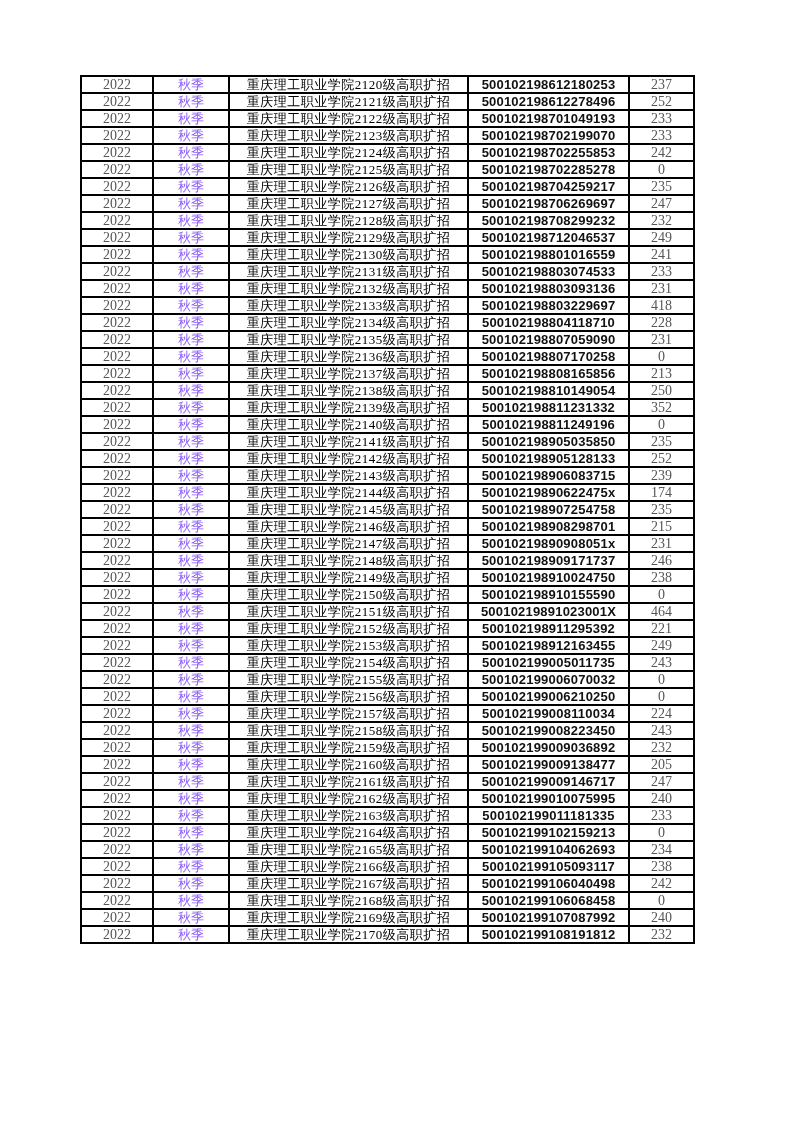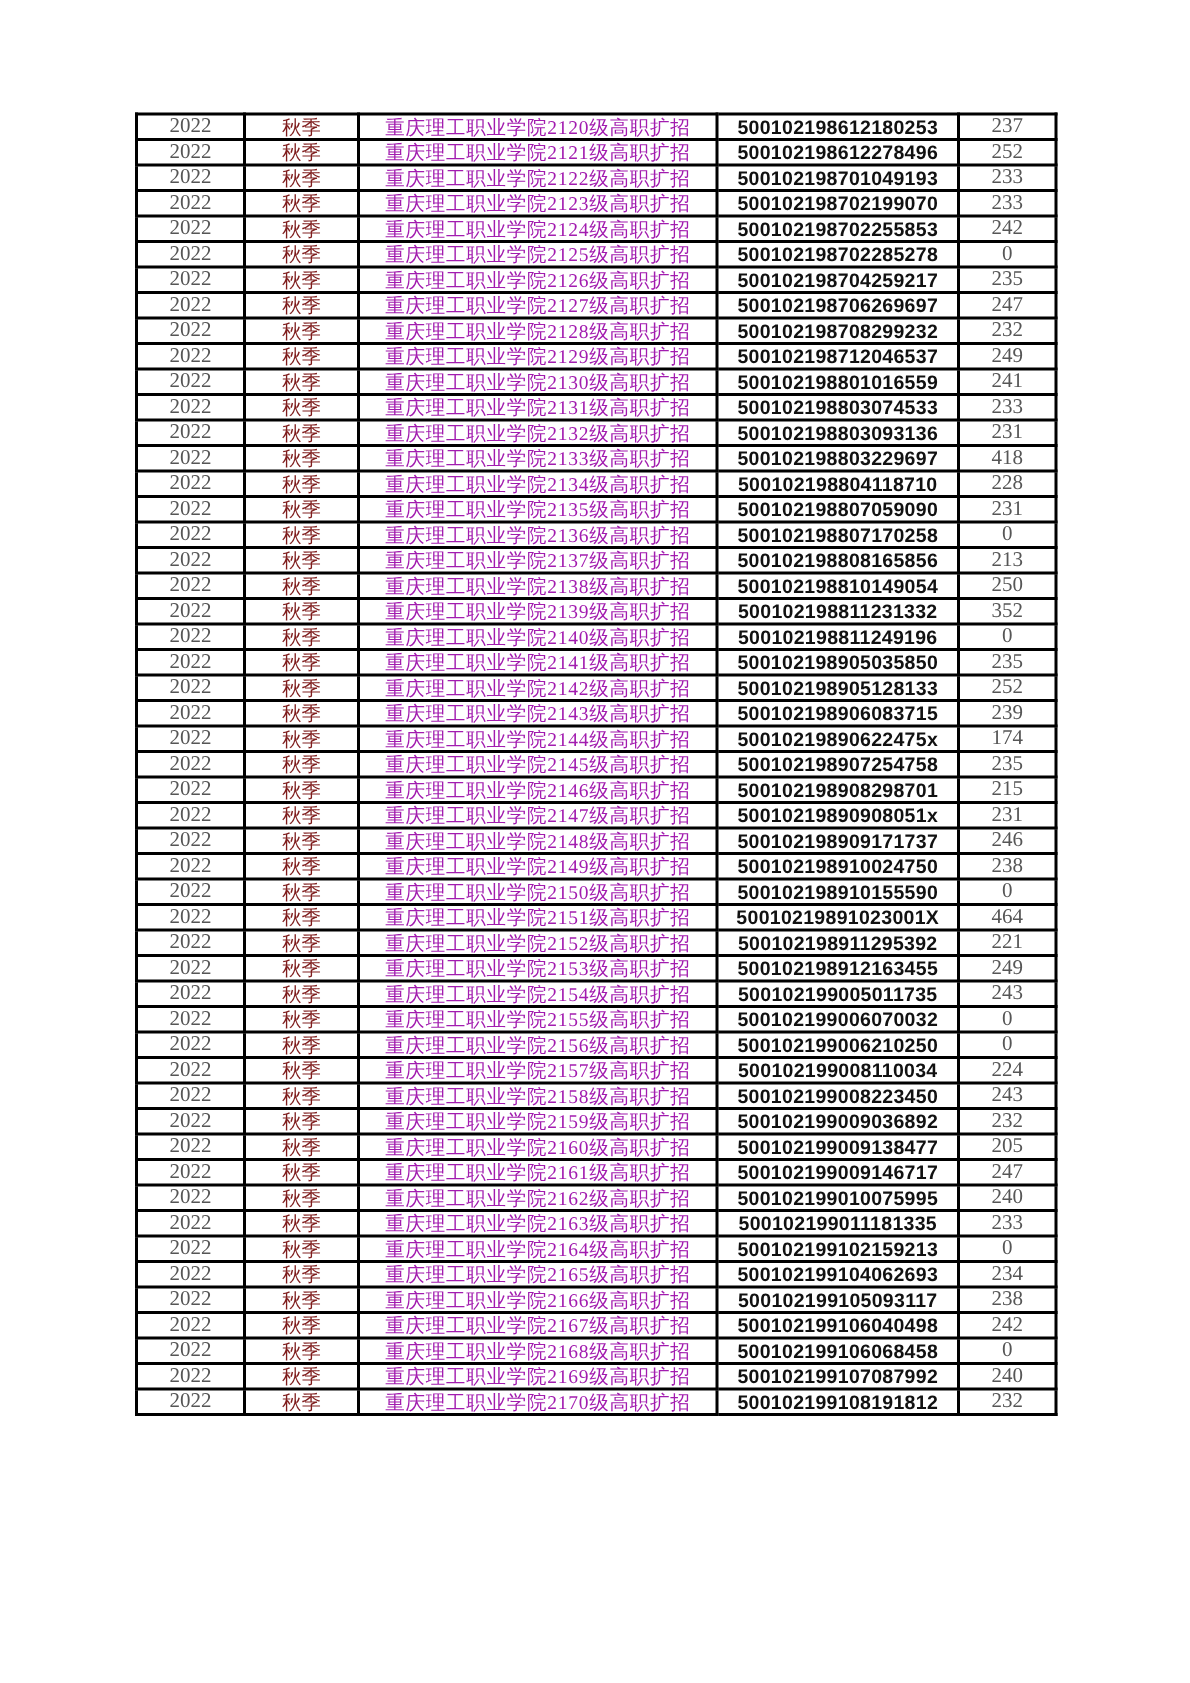--- a/index.html
+++ b/index.html
@@ -9,21 +9,21 @@
   }
   .page {
     position: relative;
     width: 793px;
     height: 1122px;
     background: #ffffff;
     overflow: hidden;
   }
   table.records {
     position: absolute;
-    left: 90px;
+    left: 80px;
     top: 75px;
     border-collapse: collapse;
     table-layout: fixed;
     width: 613px;
   }
   table.records td {
     border: 2px solid #000000;
     height: 15px;
     padding: 0;
     text-align: center;
@@ -39,26 +39,26 @@
   col.w-score  { width: 65px; }
 
   td.c-year, td.c-score {
     font-family: "Liberation Serif", "DejaVu Serif", serif;
     font-size: 14px;
     color: #565656;
   }
   td.c-season {
     font-family: "Liberation Serif", "DejaVu Serif", serif;
     font-size: 13px;
-    color: #7f1d1d;
+    color: #8b5cf6;
   }
   td.c-school {
     font-family: "Liberation Serif", "DejaVu Serif", serif;
     font-size: 13px;
-    color: #a21caf;
+    color: #000000;
     letter-spacing: 0.5px;
   }
   td.c-id {
     font-family: "Liberation Sans", "DejaVu Sans", sans-serif;
     font-size: 13px;
     font-weight: bold;
     color: #111111;
     letter-spacing: 0.2px;
     margin-top: 12px;
   }

